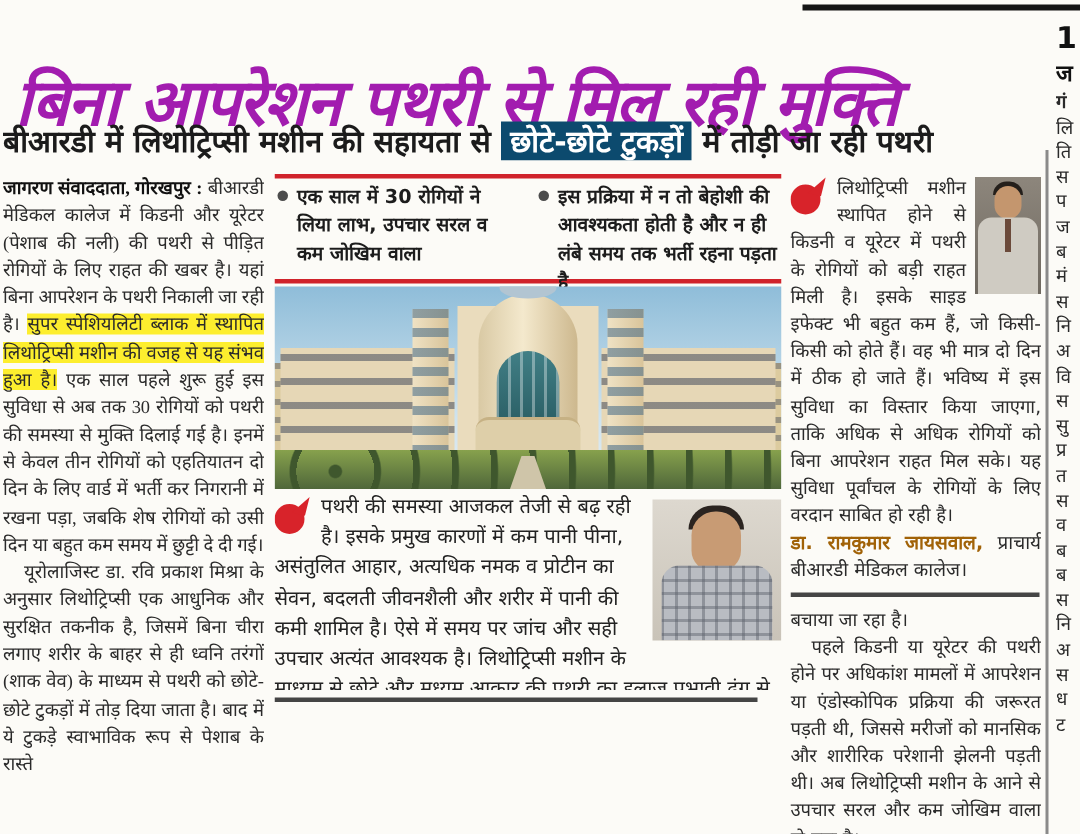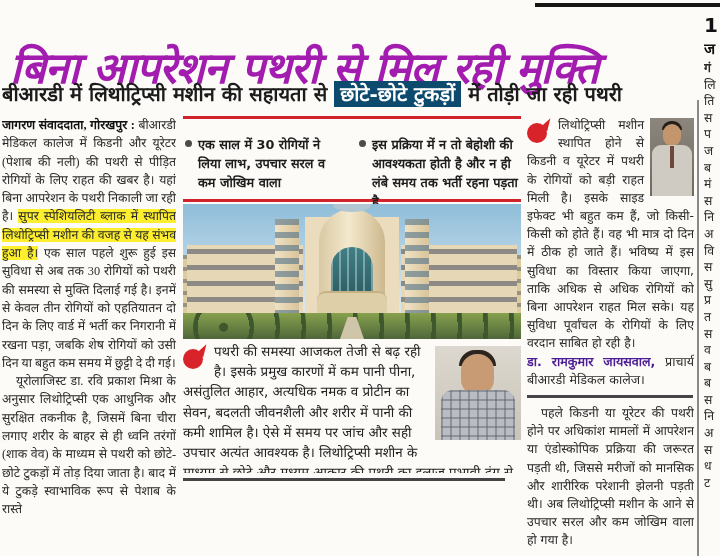--- a/index.html
+++ b/index.html
@@ -14,21 +14,21 @@
 
   
   .col-left{position:absolute;left:2px;top:116px;width:174px;height:440px;font-size:12.3px;line-height:18.3px;text-align:justify;color:#2a2a2a;overflow:hidden;font-family:Liberation Serif, serif;}
   .byline{font-weight:bold;color:#111;}
   .hl-yellow{background:#fdee2e;}
   .p-indent{text-indent:14px;margin:0;}
   .col-left p{margin:0;}
 
   
   .mid{position:absolute;left:183px;top:116px;width:338px;height:440px;overflow:hidden;}
-  .bullet-box{border-top:3px solid #d0232b;border-bottom:3px solid #d0232b;padding:16px 2px 8px 2px;display:flex;gap:14px;height:56px;}
+  .bullet-box{border-top:3px solid #d0232b;border-bottom:3px solid #d0232b;padding:3px 2px 8px 2px;display:flex;gap:14px;height:56px;}
   .bullet-item{display:flex;gap:6px;width:50%;font-size:12.8px;font-weight:bold;line-height:19px;color:#1c1c1c;}
   .dot{flex:0 0 auto;width:7px;height:7px;border-radius:50%;background:#4c4c4c;margin-top:5px;}
 
   .photo-building{position:relative;width:338px;height:135px;margin-top:2px;overflow:hidden;background:linear-gradient(#8fbdd9,#cfe3ee 65%,#e6edf1);}
   .pb{position:absolute;}
   .wing{bottom:26px;width:116px;height:68px;background:
       repeating-linear-gradient(180deg, transparent 0 4px, rgba(52,62,84,.50) 4px 9px, transparent 9px 16px),#e6d7b6;}
   .wing-l{left:4px;}
   .wing-r{right:4px;}
   .edge-b{bottom:26px;width:26px;height:58px;background:repeating-linear-gradient(180deg, rgba(52,62,84,.4) 0 4px, transparent 4px 12px),#dccb9f;}
@@ -57,21 +57,21 @@
   .qmark{position:relative;float:left;width:24px;height:24px;margin:3px 7px 2px 0;}
   .qmark i{position:absolute;left:0;top:4px;width:20px;height:20px;border-radius:50%;background:#d8232a;}
   .qmark u{position:absolute;left:13px;top:-2px;width:0;height:0;border-left:9px solid transparent;border-bottom:13px solid #d8232a;transform:rotate(14deg);}
   .doc-photo-1{float:right;width:86px;height:94px;margin:4px 0 4px 8px;background:linear-gradient(#ddd8cf,#c9c3b8);position:relative;overflow:hidden;}
   .d1-head{position:absolute;left:26px;top:8px;width:33px;height:40px;border-radius:16px 16px 14px 14px;background:#c89b74;}
   .d1-hair{position:absolute;left:24px;top:4px;width:37px;height:16px;border-radius:16px 16px 0 0;background:#2b2420;}
   .d1-shirt{position:absolute;left:6px;top:44px;width:74px;height:50px;background:
       repeating-linear-gradient(90deg, rgba(90,95,105,.45) 0 2px, transparent 2px 9px),
       repeating-linear-gradient(180deg, rgba(90,95,105,.45) 0 2px, transparent 2px 9px),#b9bcc2;border-radius:12px 12px 0 0;}
   .attrib{font-size:12.6px;}
-  .attrib b{color:#4c1d95;}
+  .attrib b{color:#a16207;}
 
   .mid-rule{width:322px;height:3px;background:#454545;margin:5px 0 6px 0;}
   .mini-cols{display:flex;gap:9px;}
   .mini-col{width:164px;font-size:12.3px;line-height:19px;text-align:justify;color:#2a2a2a;}
 
   
   .col-right{position:absolute;left:527px;top:116px;width:167px;height:440px;overflow:hidden;font-size:12.3px;line-height:18.2px;color:#2a2a2a;}
   .doc-photo-2{float:right;width:44px;height:78px;margin:2px 0 3px 6px;background:linear-gradient(#8d867c,#6f6960);position:relative;overflow:hidden;}
   .d2-head{position:absolute;left:13px;top:6px;width:18px;height:22px;border-radius:9px;background:#c49识;}
   .d2-head{background:#c4966e;}
@@ -169,20 +169,21 @@
         <div class="d2-head"></div>
         <div class="d2-suit"></div>
         <div class="d2-tie"></div>
       </div>
       <span>लिथोट्रिप्सी मशीन स्थापित होने से किडनी व यूरेटर में पथरी के रोगियों को बड़ी राहत मिली है। इसके साइड इफेक्ट भी बहुत कम हैं, जो किसी-किसी को होते हैं। वह भी मात्र दो दिन में ठीक हो जाते हैं। भविष्य में इस सुविधा का विस्तार किया जाएगा, ताकि अधिक से अधिक रोगियों को बिना आपरेशन राहत मिल सके। यह सुविधा पूर्वांचल के रोगियों के लिए वरदान साबित हो रही है।</span>
       <div class="attrib">
         <b>डा. रामकुमार जायसवाल,</b><span> प्राचार्य बीआरडी मेडिकल कालेज।</span>
       </div>
     </div>
     <div class="right-rule"></div>
+    <p>बचाया जा रहा है।</p>
     <p class="p-indent">पहले किडनी या यूरेटर की पथरी होने पर अधिकांश मामलों में आपरेशन या एंडोस्कोपिक प्रक्रिया की जरूरत पड़ती थी, जिससे मरीजों को मानसिक और शारीरिक परेशानी झेलनी पड़ती थी। अब लिथोट्रिप्सी मशीन के आने से उपचार सरल और कम जोखिम वाला हो गया है।</p>
   </div>
 
   <div class="v-divider"></div>
   <div class="neighbor">
       <div class="frag">1</div>
       <div class="frag">ज</div>
       <div class="frag">गं</div>
       <div class="frag">लि</div>
       <div class="frag">ति</div>

